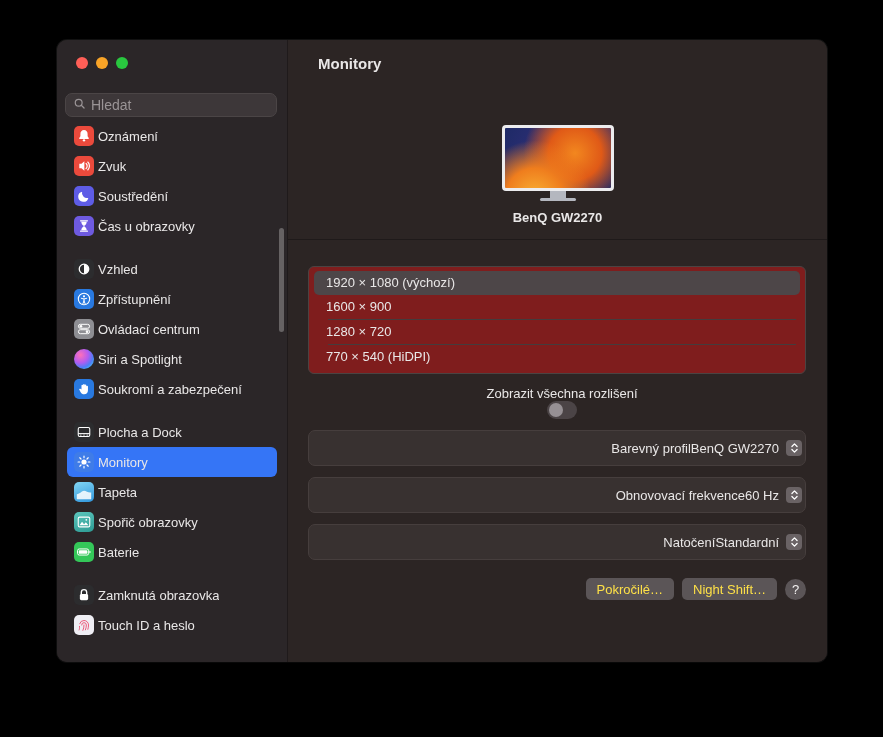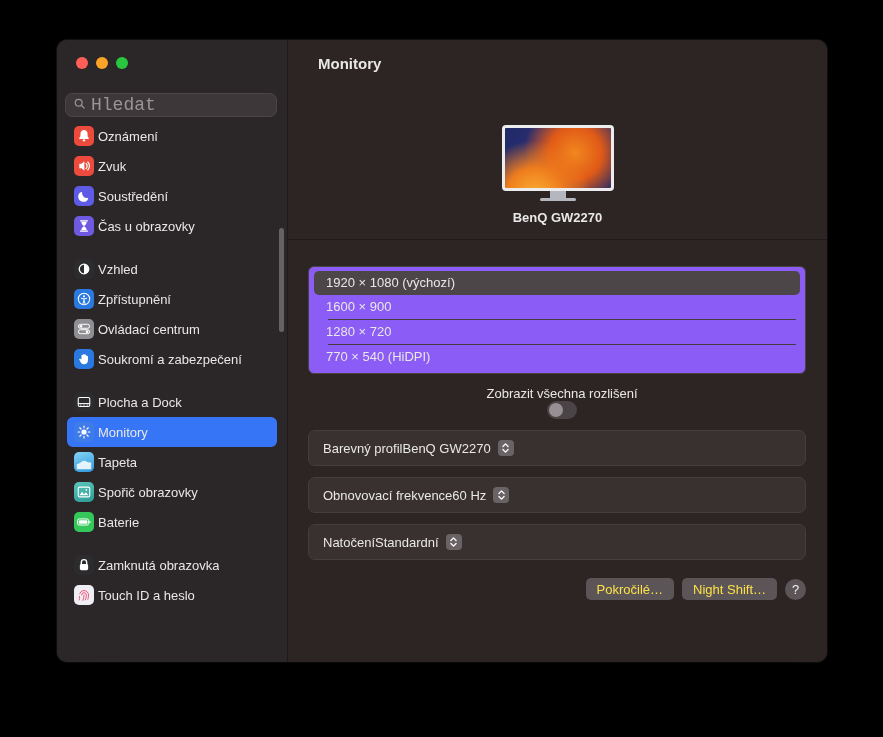--- a/index.html
+++ b/index.html
@@ -13,21 +13,21 @@
   
   .sidebar { width:231px; flex-shrink:0; background:#2b2628; border-right:1px solid #1f1a1b;
     position:relative; overflow:hidden; }
   .traffic { display:flex; gap:8px; padding:17px 0 0 19px; }
   .dot { width:12px; height:12px; border-radius:50%; }
   .dot.red { background:#ff5f57; } .dot.yellow { background:#f9a427; } .dot.green { background:#29c73f; }
 
   .search { margin:24px 10px 2px 8px; height:24px; background:#3d3739; border:1px solid #4b4546;
     border-radius:7px; display:flex; align-items:center; gap:5px; padding:0 7px; }
   .search input { flex:1; background:transparent; border:none; outline:none; color:#e9e7e7;
-    font-family:Liberation Mono, monospace; font-size:18px; min-width:0; }
+    font-family:Liberation Sans, sans-serif; font-size:14px; min-width:0; }
   .search input::placeholder { color:#9a9496; }
 
   .nav { padding:2px 10px 0; }
   .nav-group { margin-bottom:13px; }
   .nav-item { height:30px; display:flex; align-items:center; gap:4px; padding:0 7px;
     border-radius:6px; cursor:default; }
   .nav-item.selected { background:#3575f6; }
   .nav-item .icon { width:20px; height:20px; border-radius:5px; flex-shrink:0;
     display:flex; align-items:center; justify-content:center; }
   .nav-item .icon svg { width:18px; height:18px; display:block; }
@@ -48,33 +48,33 @@
       radial-gradient(circle at 66% 42%, #f2871f 0%, #e05a17 34%, rgba(224,90,23,0) 66%),
       linear-gradient(120deg, #1e2a66 0%, #33307c 45%, #232a63 100%); }
   .stand { width:16px; height:7px; background:#b4b7bf; }
   .base { width:36px; height:3px; border-radius:2px; background:#b4b7bf; }
   .display-name { margin-top:9px; font-weight:bold; }
 
   .header-divider { height:1px; background:rgba(0,0,0,.28); margin-top:14px; }
 
   .content { padding:0 21px 0 20px; margin-top:26px; }
 
-  .res-box { border:1px solid #4b4342; border-radius:6px; background:#8b5cf6; padding:4px 5px; }
+  .res-box { border:1px solid #4b4342; border-radius:6px; background:#7f1d1d; padding:4px 5px; }
   .res-row { height:24px; line-height:24px; padding:0 12px; border-radius:5px; white-space:nowrap; }
   .res-row.selected { background:#4d4648; }
   .res-divider { height:1px; background:#443c3d; margin:0 4px 0 14px; }
 
   .toggle-row { display:flex; justify-content:space-between; align-items:center;
     margin-top:12px; padding-left:10px;flex-direction:column; }
   .toggle { width:30px; height:18px; border-radius:9px; background:#4b4446; position:relative; }
   .toggle .knob { width:14px; height:14px; border-radius:50%; background:#969094;
     position:absolute; left:2px; top:2px; }
 
   .card { margin-top:11px; height:36px; background:#383130; border:1px solid #463e3d;
-    border-radius:7px; display:flex; align-items:center; justify-content:flex-start;
+    border-radius:7px; display:flex; align-items:center; justify-content:flex-end;
     padding:0 3px 0 14px; }
   .card:first-of-type { margin-top:22px; }
   .popup { display:flex; align-items:center; gap:7px; }
   .stepper { width:16px; height:16px; border-radius:4px; background:#6a6365;
     display:flex; align-items:center; justify-content:center; }
 
   .btn-row { display:flex; justify-content:flex-end; align-items:center; gap:8px; margin-top:18px; }
   .btn { height:22px; background:#5b5557; border-radius:5px; padding:0 11px;
     display:flex; align-items:center; color:#fde047; }
   .help-btn { width:21px; height:21px; border-radius:50%; background:#5b5557;
@@ -167,20 +167,24 @@
             <svg viewBox="0 0 20 20">
                 <rect x="3.8" y="4.8" width="12.4" height="4.4" rx="2.2" fill="none" stroke="#fff" stroke-width="1.1"></rect>
                 <circle cx="6.6" cy="7" r="1.5" fill="#fff"></circle>
                 <rect x="3.8" y="10.8" width="12.4" height="4.4" rx="2.2" fill="none" stroke="#fff" stroke-width="1.1"></rect>
                 <circle cx="13.4" cy="13" r="1.5" fill="#fff"></circle>
               </svg>
           </span>
           <span class="label">Ovládací centrum</span>
         </div>
         <div class="nav-item">
+          <span class="icon round" style="background: radial-gradient(circle at 32% 30%, rgb(255, 112, 184) 0%, rgb(179, 92, 240) 40%, rgb(79, 125, 248) 65%, rgb(69, 200, 245) 88%);"></span>
+          <span class="label">Siri a Spotlight</span>
+        </div>
+        <div class="nav-item">
           <span class="icon" style="background: rgb(41, 121, 224);">
             <svg viewBox="0 0 20 20">
                 <path fill="#fff" d="M7.2 10.6V6.2c0-.5.4-.9.9-.9s.9.4.9.9V5.4c0-.5.4-.9.9-.9s.9.4.9.9v.6c0-.5.4-.9.9-.9s.9.4.9.9v1.2c0-.5.4-.9.9-.9s.9.4.9.9v4.3c0 2.7-1.7 4.4-4.2 4.4-1.9 0-2.9-.8-3.9-2.4l-1.5-2.6c-.3-.4-.1-1 .4-1.2.4-.2.9-.1 1.2.3z"></path>
               </svg>
           </span>
           <span class="label">Soukromí a zabezpečení</span>
         </div>
       </div>
 
       <div class="nav-group">

